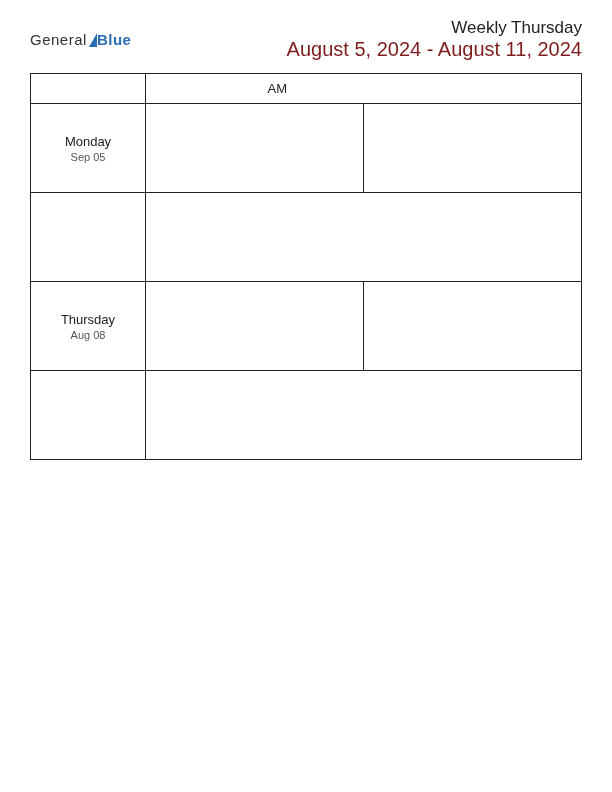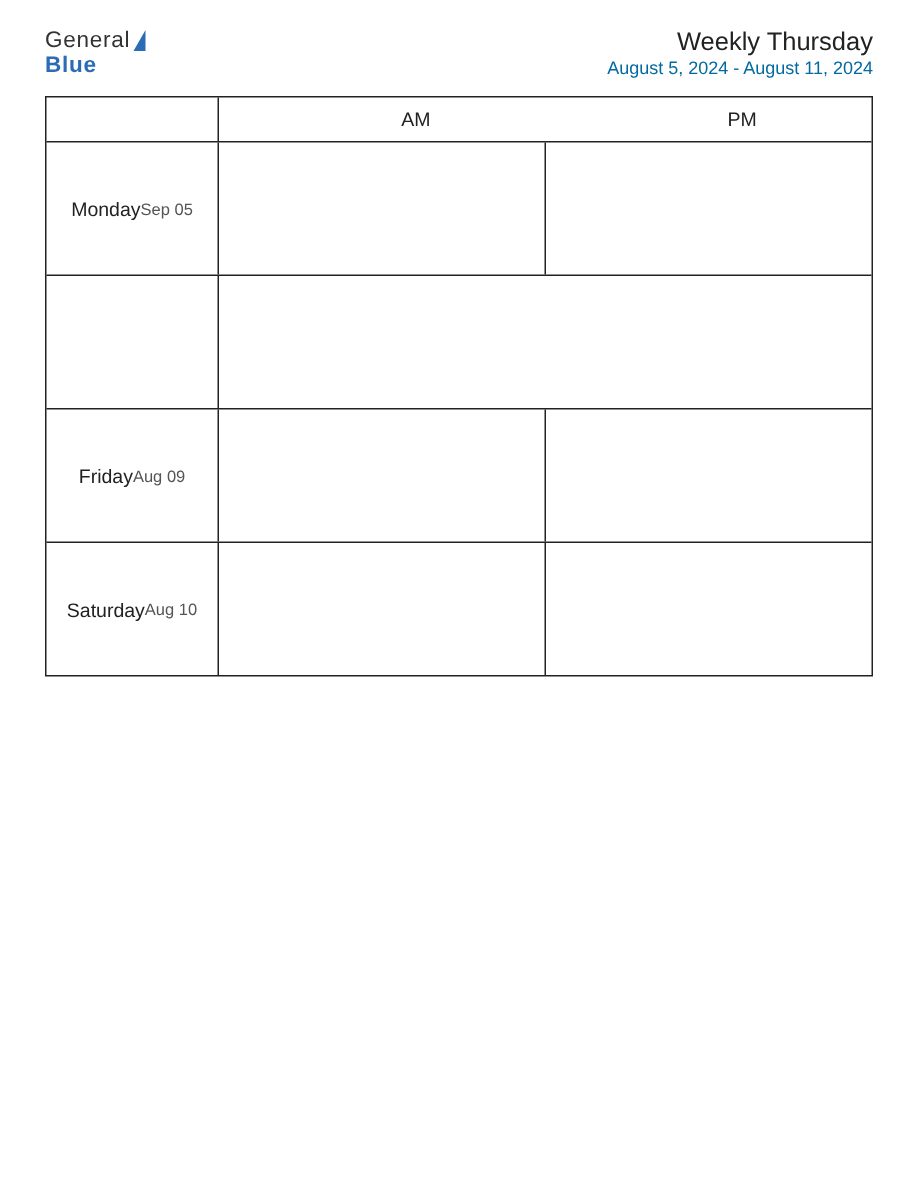--- a/index.html
+++ b/index.html
@@ -21,21 +21,21 @@
     .header {
       width: 100%;
       display: flex;
       justify-content: space-between;
       align-items: center;
       padding: 18px 30px 12px 30px;
     }
 
     .logo {
       display: flex;
-      flex-direction: column;
+      flex-direction: row;
       align-items: flex-start;
     }
 
     .logo-general {
       font-size: 15px;
       color: #333;
       font-weight: normal;
       letter-spacing: 0.5px;
     }
 
@@ -65,22 +65,22 @@
       text-align: right;
     }
 
     .title-main {
       font-size: 17px;
       color: #222;
       font-weight: normal;
     }
 
     .title-dates {
-      font-size: 12px;
-      color: #0369a1;
+      font-size: 20px;
+      color: #7f1d1d;
       font-weight: normal;
     }
 
     .calendar-wrapper {
       width: 552px;
       border: 1.5px solid #222;
     }
 
     .calendar-header-row {
       display: grid;
@@ -111,21 +111,21 @@
       min-height: 88px;
     }
 
     .calendar-row:last-child {
       border-bottom: none;
     }
 
     .day-cell {
       border-right: 1.5px solid #222;
       display: flex;
-      flex-direction: row;
+      flex-direction: column;
       align-items: center;
       justify-content: center;
       padding: 10px 5px;
     }
 
     .day-name {
       font-size: 13px;
       color: #222;
       font-weight: normal;
     }
@@ -159,50 +159,45 @@
   <div class="title-block">
     <div class="title-main">Weekly Thursday</div>
     <div class="title-dates">August 5, 2024 - August 11, 2024</div>
   </div>
 </div>
 
 <div class="calendar-wrapper">
   <div class="calendar-header-row">
     <div class="col-empty"></div>
     <div class="col-header">AM</div>
-    <div class="col-header">PM</div>
   </div>
 
   <div class="calendar-row">
     <div class="day-cell">
       <span class="day-name">Monday</span>
       <span class="day-date">Sep 05</span>
     </div>
     <div class="time-cell"></div>
     <div class="time-cell"></div>
   </div>
 
   <div class="calendar-row">
     <div class="time-cell"></div>
     <div class="time-cell"></div>
   </div>
 
 
-
   <div class="calendar-row">
     <div class="day-cell">
-      <span class="day-name">Friday</span>
-      <span class="day-date">Aug 09</span>
+      <span class="day-name">Thursday</span>
+      <span class="day-date">Aug 08</span>
     </div>
     <div class="time-cell"></div>
     <div class="time-cell"></div>
   </div>
 
   <div class="calendar-row">
-    <div class="day-cell">
-      <span class="day-name">Saturday</span>
-      <span class="day-date">Aug 10</span>
-    </div>
-    <div class="time-cell"></div>
-    <div class="time-cell"></div>
-  </div>
+    <div class="time-cell"></div>
+    <div class="time-cell"></div>
+  </div>
+
 
 </div>
 
 </body></html>

